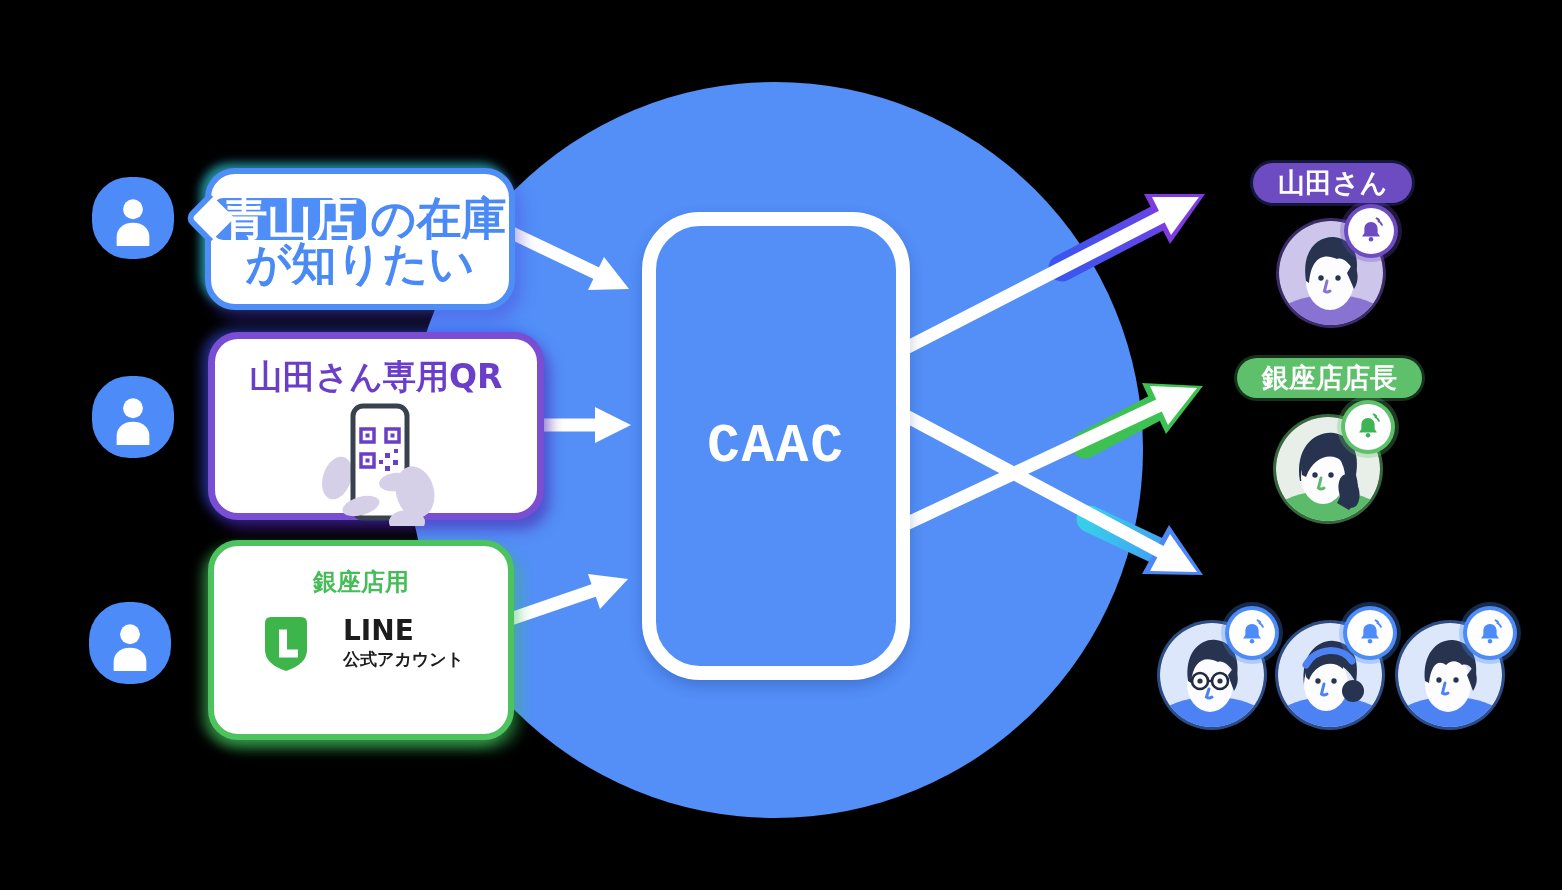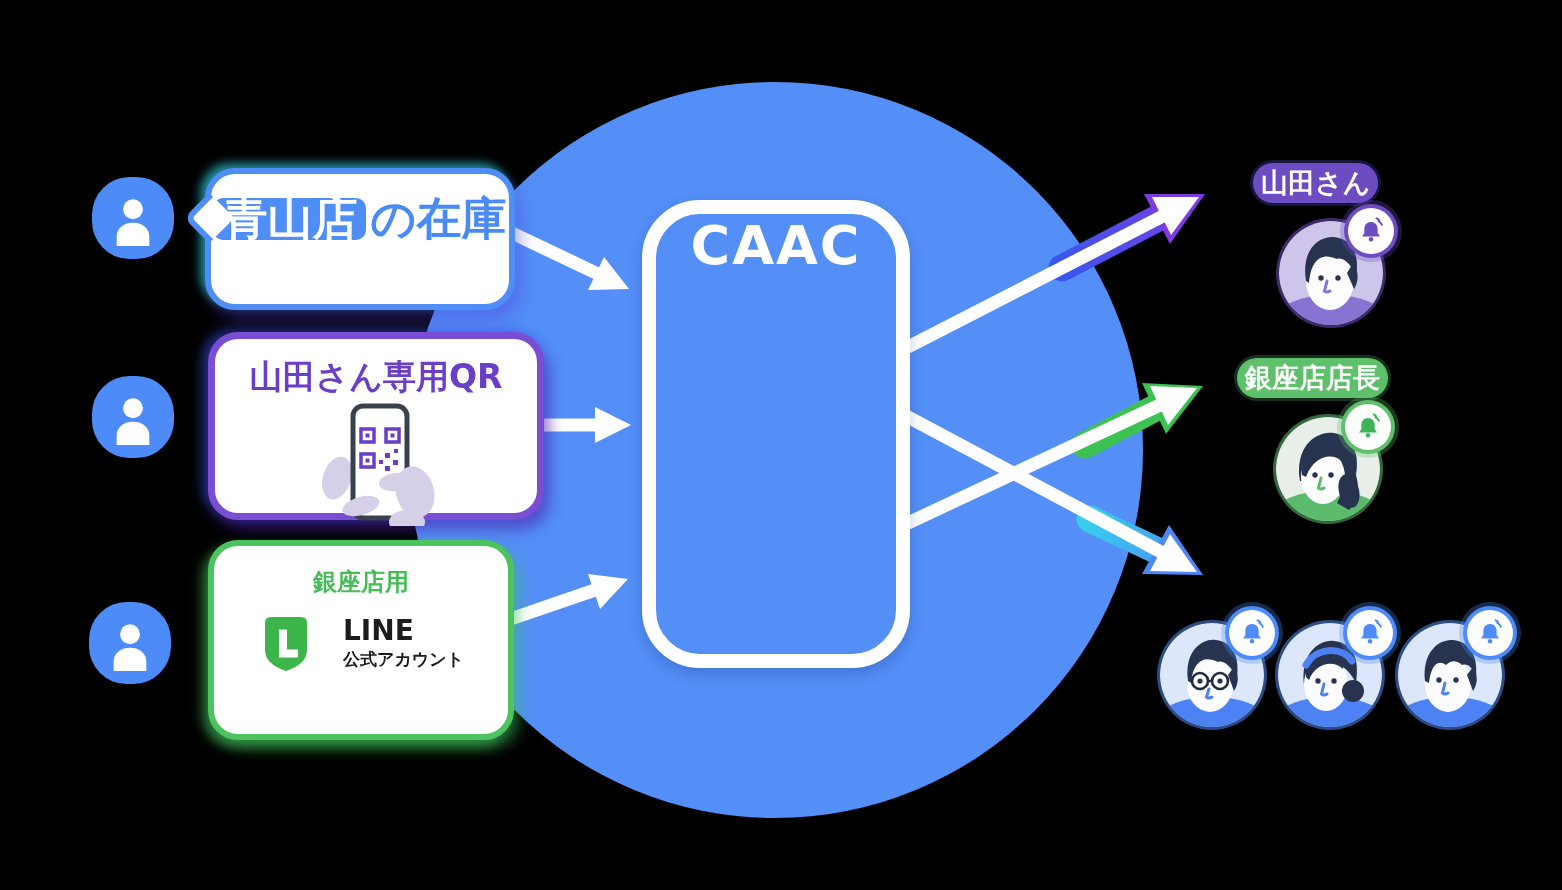--- a/index.html
+++ b/index.html
@@ -5,24 +5,25 @@
   html,body{margin:0;padding:0;background:#000;}
   .canvas{
     position:relative;width:1562px;height:890px;background:#000;overflow:hidden;
     font-family:"DejaVu Sans","Liberation Sans",sans-serif;
   }
   .abs{position:absolute;}
 
   
   .big-circle{left:407px;top:82px;width:736px;height:736px;border-radius:50%;background:var(--blue-circle);}
   .phone{
-    left:642px;top:200px;width:268px;height:468px;box-sizing:border-box;
+    left:642px;top:212px;width:268px;height:468px;box-sizing:border-box;
     border:14px solid #fff;border-radius:58px;background:var(--blue-circle);
-    display:flex;align-items:flex-start;justify-content:center;
+    display:flex;align-items:center;justify-content:center;
     box-shadow:0 6px 14px rgba(20,40,120,.25);
+    font-family:Liberation Mono, monospace;
   }
   .phone .caac{color:#fff;font-weight:bold;font-size:54px;letter-spacing:2px;}
 
   .arrow-layer{left:0;top:0;width:1562px;height:890px;pointer-events:none;}
 
   
   .user-icon{width:82px;height:82px;border-radius:46%;background:var(--blue-ui);
     display:flex;align-items:center;justify-content:center;}
   .user-icon svg{width:56px;height:56px;}
 
@@ -54,21 +55,21 @@
     box-shadow:-6px 6px 12px rgba(70,200,95,.55), 6px 9px 14px rgba(60,190,90,.45);
   }
   .card3 .title{font-size:24px;font-weight:bold;color:var(--card3-text);}
   .line-row{display:flex;align-items:center;justify-content:center;gap:29px;margin-top:16px;}
   .line-text{text-align:left;color:var(--text-black);}
   .line-name{font-size:28px;font-weight:bold;line-height:30px;}
   .line-sub{font-size:17px;font-weight:bold;line-height:26px;}
 
   
   .pill{height:40px;border-radius:21px;display:flex;align-items:center;justify-content:center;
-    padding:0 8px;color:#fff;font-weight:bold;font-size:27px;white-space:nowrap;}
+    padding:0 25px;color:#fff;font-weight:bold;font-size:27px;white-space:nowrap;}
   .pill.pu{background:var(--pill-purple);box-shadow:0 0 0 3px rgba(80,90,240,.25);}
   .pill.gr{background:var(--pill-green);box-shadow:0 0 0 3px rgba(90,200,110,.25);}
   .pill.bl{background:var(--pill-blue);box-shadow:0 0 0 3px rgba(70,140,250,.25);}
 
   .avatar{width:104px;height:104px;}
   .avatar .circ{width:104px;height:104px;border-radius:50%;overflow:hidden;}
   .avatar.pu .circ{box-shadow:0 0 0 3px rgba(109,76,194,.55);}
   .avatar.gr .circ{box-shadow:0 0 0 3px rgba(95,192,108,.55);}
   .avatar.bl .circ{box-shadow:0 0 0 3px rgba(77,139,248,.55);}
   .avatar svg{display:block;}
@@ -158,20 +159,21 @@
       <circle cx="24" cy="16.5" r="8.5" fill="#fff"></circle>
       <path d="M24 28c-9 0-14 5.5-14 12v8h28v-8c0-6.5-5-12-14-12z" fill="#fff"></path>
     </svg>
   </div>
 
   <div class="abs card card1">
     <div class="tail"></div>
     <div class="line">
       <span class="badge">青山店</span><span>の在庫</span>
     </div>
+    <div class="line">が知りたい</div>
   </div>
 
   <div class="abs card card2">
     <div class="title">山田さん専用QR</div>
     <svg class="qr-illo" width="170" height="126" viewBox="0 0 170 126">
 
       <ellipse cx="46" cy="78" rx="14" ry="22" transform="rotate(18 46 78)" fill="#d5cfe7"></ellipse>
 
       <rect x="62" y="6" width="54" height="112" rx="10" fill="#fff" stroke="#39404e" stroke-width="5"></rect>
 

